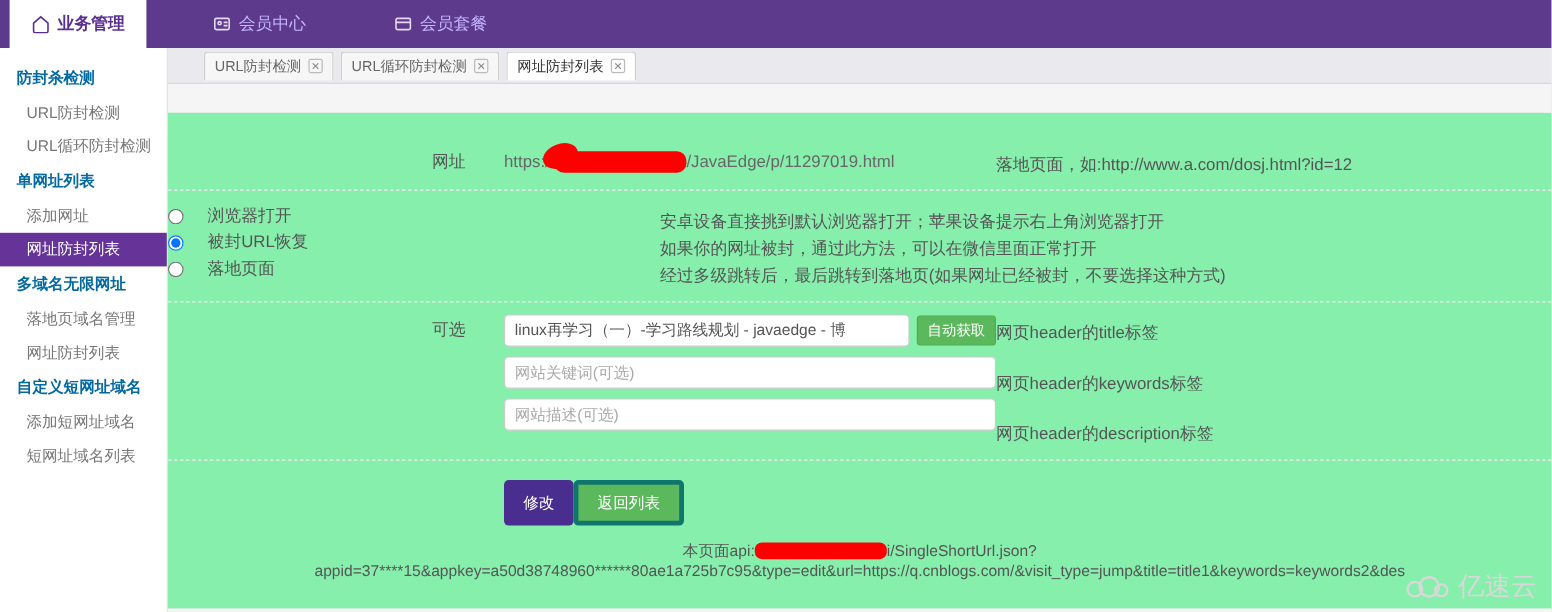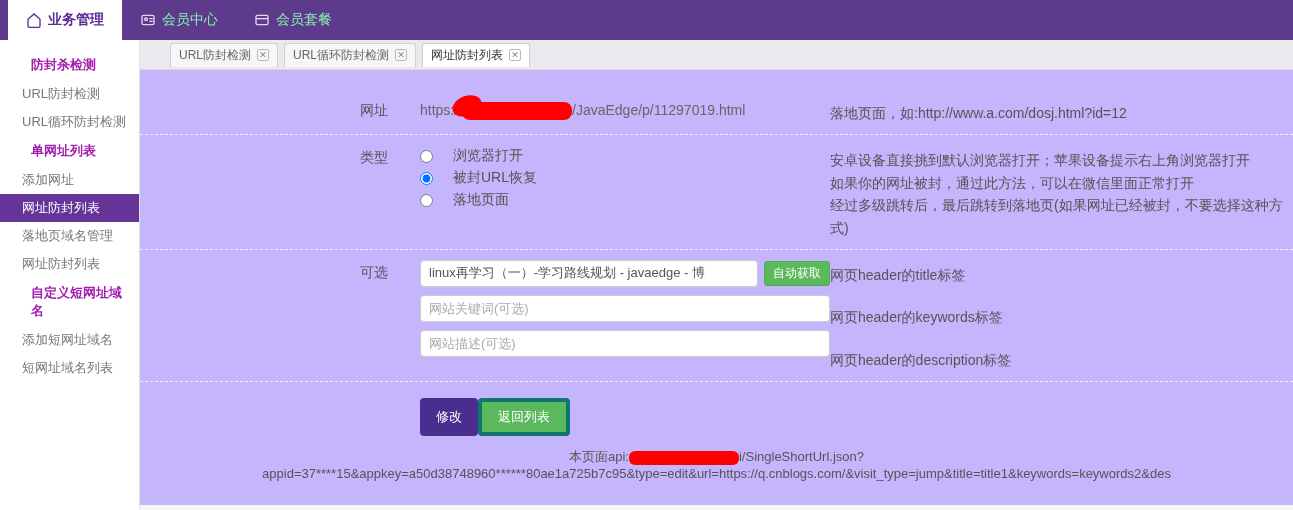--- a/index.html
+++ b/index.html
@@ -1,31 +1,31 @@
 <!DOCTYPE html>
 <html><head>
 <meta charset="utf-8">
 <style>
 * { box-sizing: border-box; margin: 0; padding: 0; }
 body { font-family: "Microsoft YaHei", Arial, sans-serif; font-size: 13px; color: #333; background: #fff; width: 1293px; }
 .topbar { background: #5d3a8c; height: 40px; display: flex; align-items: center; padding-left: 8px; }
 .topbar-item-active { background: #fff; color: #5a2e93; height: 40px; display: flex; align-items: center; padding: 4px 18px; font-size: 14px; font-weight: bold; text-align: right; }
-.topbar-item { color: #86efac; height: 40px; display: flex; align-items: center; padding: 0 18px; font-size: 14px; }
+.topbar-item { color: #c4b5fd; height: 40px; display: flex; align-items: center; padding: 0 18px; font-size: 14px; margin-left: 37px; }
 .topbar .ico { margin-right: 6px; display: inline-flex; }
 .layout { display: flex; }
 .sidebar { width: 140px; border-right: 1px solid #e2e2e2; min-height: 470px; padding-top: 10px; }
-.side-group { color: #a21caf; font-weight: bold; padding: 6px 10px 6px 31px; font-size: 13px; }
+.side-group { color: #0369a1; font-weight: bold; padding: 6px 10px 6px 14px; font-size: 13px; }
 .side-item { color: #777; padding: 5px 10px 5px 22px; font-size: 13px; cursor: pointer; }
 .side-item.active { background: #663399; color: #fff; }
 .main { flex: 1; background: #f5f5f5; padding: 0; position: relative; }
 .tabs { background: #e9e9ee; border-bottom: 1px solid #d9d9d9; display: flex; align-items: center; height: 30px; padding-left: 30px; gap: 6px; }
 .tab { background: #f6f6f6; border: 1px solid #d0d0d0; border-bottom: none; border-radius: 3px 3px 0 0; padding: 3px 8px; font-size: 12px; color: #666; display: flex; align-items: center; gap: 6px; }
 .tab.active { background: #fff; color: #333; }
 .tab-close { width: 12px; height: 12px; border: 1px solid #bbb; border-radius: 2px; display: inline-flex; align-items: center; justify-content: center; font-size: 9px; color: #888; cursor: pointer; }
-.content { background: #c4b5fd; padding: 18px 0 24px 0; }
+.content { background: #86efac; padding: 18px 0 24px 0; margin-top: 24px; }
 .form-row { display: flex; align-items: flex-start; padding: 10px 0; border-bottom: 1px dashed #eee; }
 .form-row:last-of-type { border-bottom: none; }
 .form-label { width: 280px; text-align: left; padding-left: 220px; color: #555; font-size: 14px; padding-top: 4px; }
 .form-ctrl { width: 410px; }
 .form-desc { flex: 1; color: #555; font-size: 14px; padding-top: 4px; line-height: 1.6; }
 .readonly-text { color: #666; font-size: 14px; padding-top: 4px; }
 .redact { display: inline-block; width: 110px; height: 18px; background: #f00; border-radius: 8px; vertical-align: middle; position: relative; }
 .redact::before { content: ""; position: absolute; left: -10px; top: -6px; width: 30px; height: 20px; background: #f00; border-radius: 50%; transform: rotate(-20deg); }
 .radio-line { display: flex; align-items: center; gap: 20px; padding: 2px 0; color: #555; font-size: 14px; }
 .radio-line input { margin: 0; }
@@ -81,20 +81,21 @@
 <div class="layout">
   <div class="sidebar">
     <div class="side-group">防封杀检测</div>
     <div class="side-item">URL防封检测</div>
     <div class="side-item">URL循环防封检测</div>
 
     <div class="side-group">单网址列表</div>
     <div class="side-item">添加网址</div>
     <div class="side-item active">网址防封列表</div>
 
+    <div class="side-group">多域名无限网址</div>
     <div class="side-item">落地页域名管理</div>
     <div class="side-item">网址防封列表</div>
 
     <div class="side-group">自定义短网址域名</div>
     <div class="side-item">添加短网址域名</div>
     <div class="side-item">短网址域名列表</div>
   </div>
 
   <div class="main">
     <div class="tabs">
@@ -115,21 +116,20 @@
     <div class="content">
       <div class="form-row">
         <div class="form-label">网址</div>
         <div class="form-ctrl readonly-text">
           <span>https://</span><span class="redact"></span><span>/JavaEdge/p/11297019.html</span>
         </div>
         <div class="form-desc">落地页面，如:http://www.a.com/dosj.html?id=12</div>
       </div>
 
       <div class="form-row">
-        <div class="form-label">类型</div>
         <div class="form-ctrl">
           <label class="radio-line">
             <input type="radio" name="otype" style="">
             <span>浏览器打开</span>
           </label>
           <label class="radio-line">
             <input type="radio" name="otype" checked="" style="">
             <span>被封URL恢复</span>
           </label>
           <label class="radio-line">
@@ -169,14 +169,24 @@
         <button class="btn btn-blue">修改</button>
         <button class="btn btn-green">返回列表</button>
       </div>
 
       <div class="api-line">
         <span>本页面api:</span><span class="api-redact footer-redact"></span><span>i/SingleShortUrl.json?</span><br>
         <span>appid=37****15&amp;appkey=a50d38748960******80ae1a725b7c95&amp;type=edit&amp;url=https://q.cnblogs.com/&amp;visit_type=jump&amp;title=title1&amp;keywords=keywords2&amp;des</span>
       </div>
     </div>
 
+    <div class="watermark">
+      <span class="clouds">
+        <svg width="40" height="24" viewBox="0 0 40 24" fill="none" stroke="#d8d8d8" stroke-width="2">
+          <circle cx="10" cy="14" r="6"></circle>
+            <circle cx="22" cy="12" r="8"></circle>
+            <circle cx="32" cy="15" r="5"></circle>
+        </svg>
+      </span>
+      <span>亿速云</span>
+    </div>
   </div>
 </div>
 
 </body></html>

